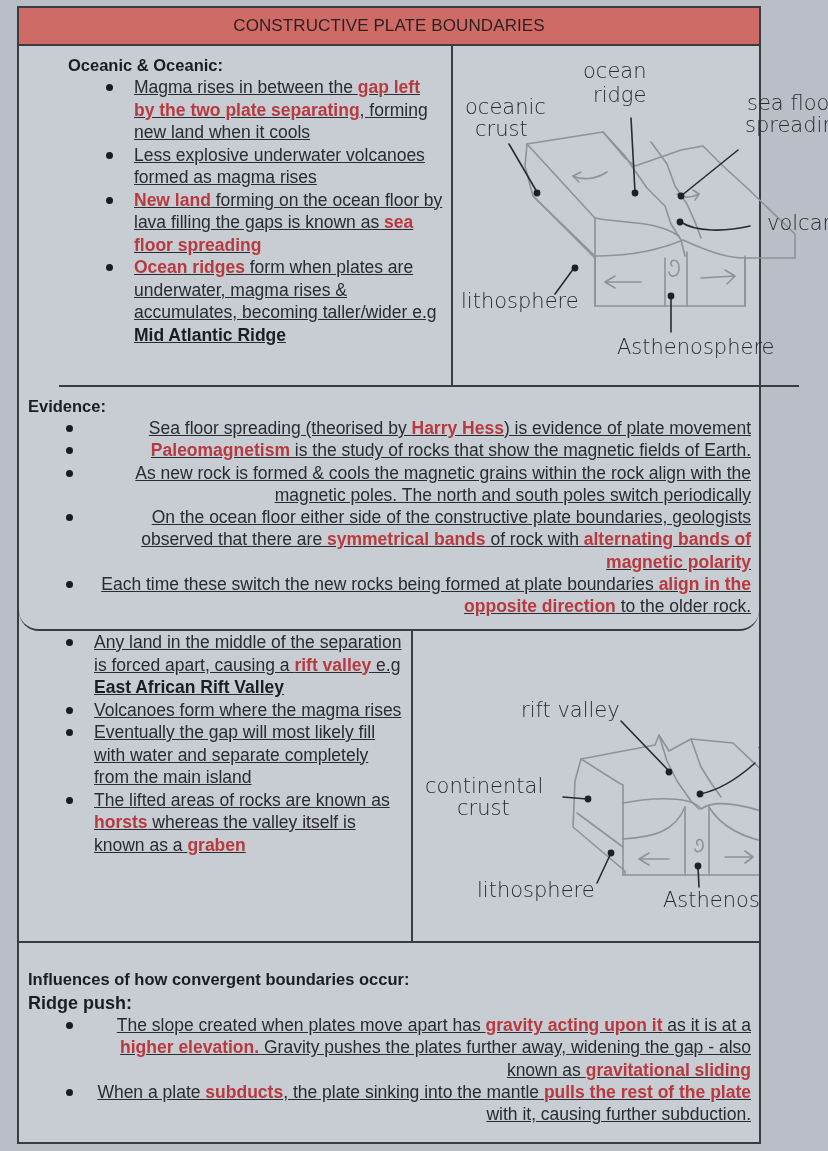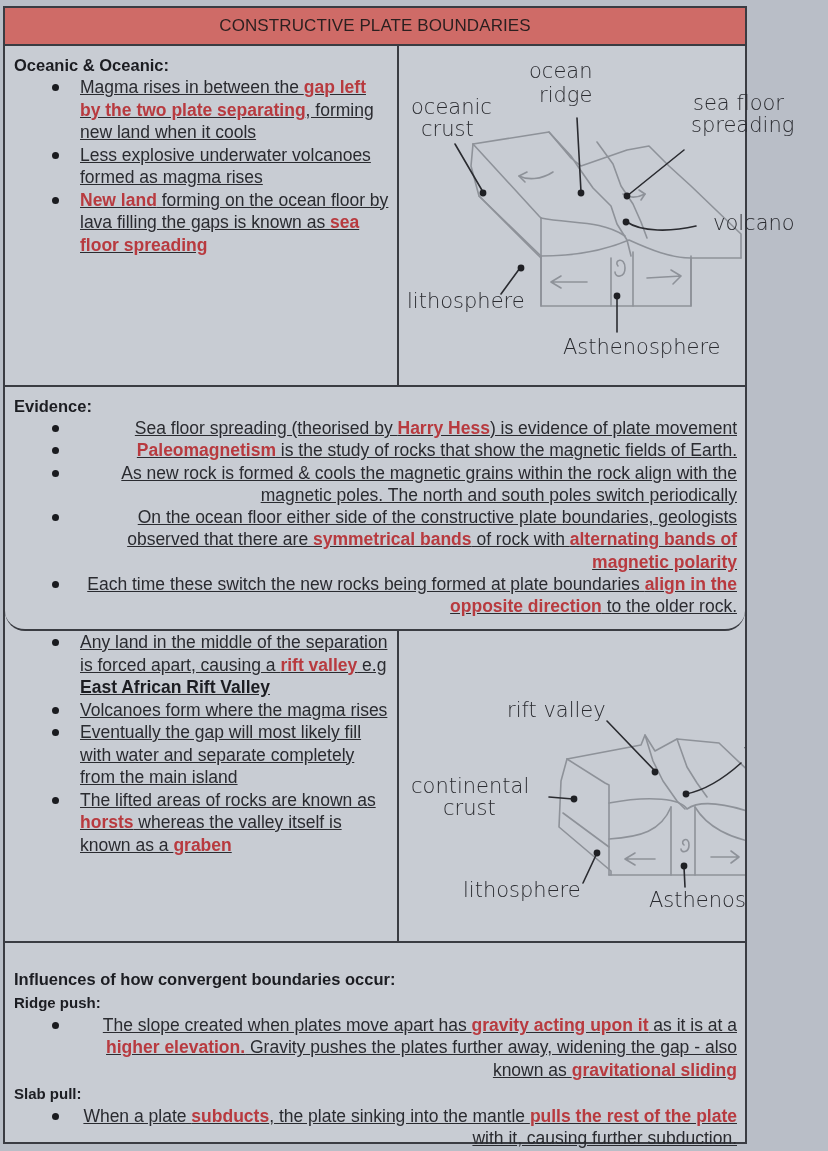--- a/index.html
+++ b/index.html
@@ -4,21 +4,21 @@
 <style>
   * { box-sizing: border-box; margin: 0; padding: 0; }
   html, body { width: 828px; height: 1151px; overflow: hidden; }
   body {
     background: #b9bec7;
     font-family: "Liberation Sans", sans-serif;
     color: #1e1f24;
     position: relative;
   }
   .sheet {
-    position: absolute; left: 3px; top: 6px; width: 744px; height: 1138px;
+    position: absolute; left: 17px; top: 6px; width: 744px; height: 1138px;
     border: 2px solid #3a3c42;
     background: #c8ccd3;
   }
   .title-bar {
     position: absolute; left: 0; top: 0; width: 100%; height: 38px;
     background: #cf6b67;
     border-bottom: 2px solid #3a3c42;
     display: flex; align-items: center; justify-content: center;
     font-size: 17px; color: #2b1f1f; letter-spacing: 0.1px;
   }
@@ -34,38 +34,39 @@
     position: relative; padding-left: 75px; padding-right: 8px;
     font-size: 17.5px; line-height: 22.5px; color: #2a2b30; text-decoration: underline;
   }
   li::before {
     content: ""; position: absolute; left: 47px; top: 8px;
     width: 7px; height: 7px; border-radius: 50%; background: #1a1b1f;
   }
   .wide li { font-size: 17.5px; line-height: 22.3px; text-align: right; }
   .red { color: #b83a3f; font-weight: bold; }
   .b { font-weight: bold; color: #1c1d22; }
-  .sub { font-size: 15px; font-weight: bold; padding: 2px 0 0 9px; line-height: 22px; color:#1c1d22;}
+  .sub { font-size: 18px; font-weight: bold; padding: 2px 0 0 9px; line-height: 22px; color:#1c1d22;}
   svg { position: absolute; left: 0; top: 0; }
   .hand { font-family: "DejaVu Sans", sans-serif; font-size: 21px; fill: #2a2b30; font-weight: 300; }
 </style>
 </head>
 <body>
 
 <div class="sheet">
 
   <div class="title-bar">CONSTRUCTIVE PLATE BOUNDARIES</div>
 
-  <div class="row" style="top:38px;height:341px;">
+  <div class="row" style="top:38px;height:341px;margin-left:40px;">
     <div class="cell-left" style="width:394px;">
       <h3>Oceanic &amp; Oceanic:</h3>
       <ul>
         <li><span>Magma rises in between the </span><span class="red">gap left by the two plate separating</span><span>, forming new land when it cools</span></li>
         <li><span>Less explosive underwater volcanoes formed as magma rises</span></li>
         <li><span class="red">New land</span><span> forming on the ocean floor by lava filling the gaps is known as </span><span class="red">sea floor spreading</span></li>
+        <li><span class="red">Ocean ridges</span><span> form when plates are underwater, magma rises &amp; accumulates, becoming taller/wider e.g </span><span class="b">Mid Atlantic Ridge</span></li>
       </ul>
     </div>
     <div class="cell-right" style="left:396px;">
       <svg width="426" height="341" viewBox="0 0 426 341">
         <g fill="none" stroke="#8e9299" stroke-width="1.6" stroke-linecap="round" stroke-linejoin="round">
 
           <path d="M72 98 L148 86 L170 112 L180 120 L226 104 L248 100 L268 120 L290 140 L340 188 L340 212"></path>
           <path d="M72 98 L70 120 L78 150 L140 210 L140 260"></path>
           <path d="M72 98 L138 170 L140 172"></path>
 
@@ -180,19 +181,18 @@
       </svg>
     </div>
   </div>
 
   <div class="row wide" style="top:935px;height:199px;border-bottom:none;margin-top:17px;">
     <h3>Influences of how convergent boundaries occur:</h3>
     <div class="sub">Ridge push:</div>
     <ul>
       <li><span>The slope created when plates move apart has </span><span class="red">gravity acting upon it</span><span> as it is at a </span><span class="red">higher elevation.</span><span> Gravity pushes the plates further away, widening the gap - also known as </span><span class="red">gravitational sliding</span></li>
     </ul>
-    <div class="sub">Slab pull:</div>
     <ul>
       <li><span>When a plate </span><span class="red">subducts</span><span>, the plate sinking into the mantle </span><span class="red">pulls the rest of the plate</span><span> with it, causing further subduction.</span></li>
     </ul>
   </div>
 
 </div>
 
 </body></html>

